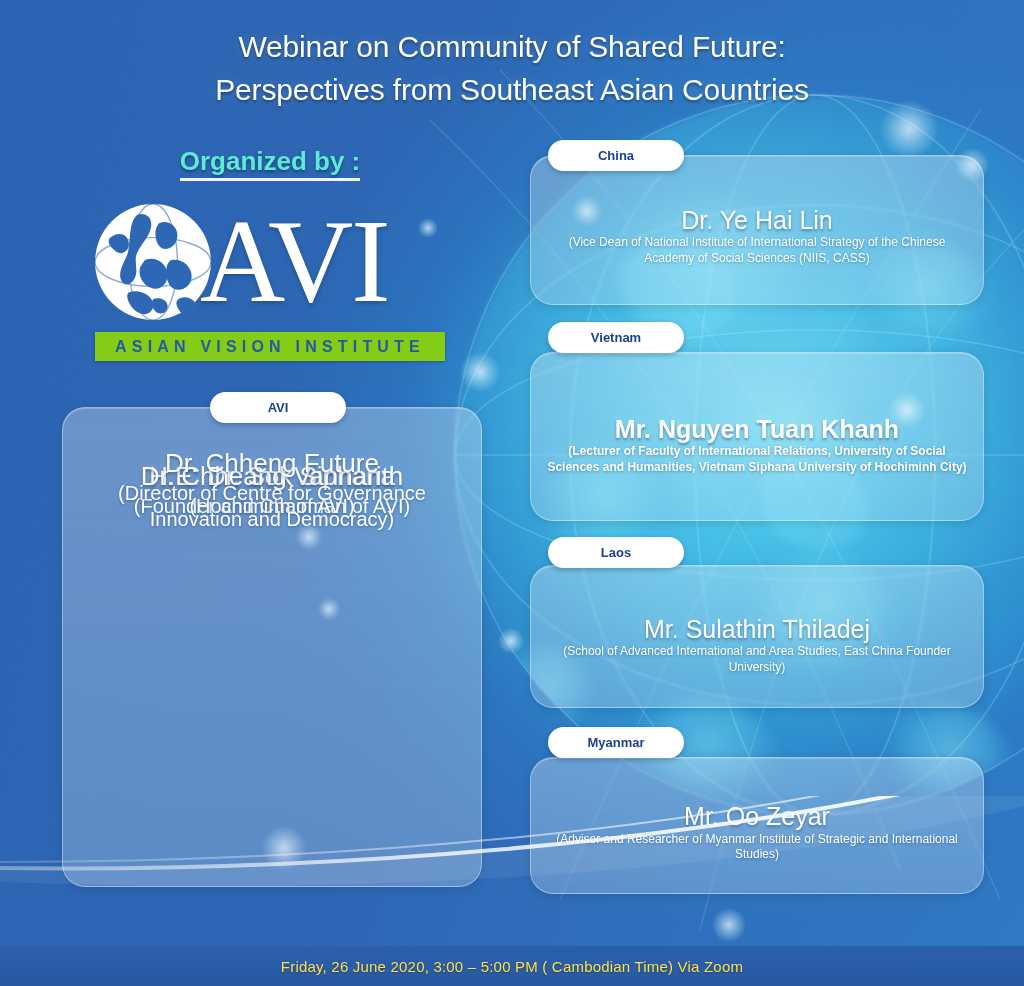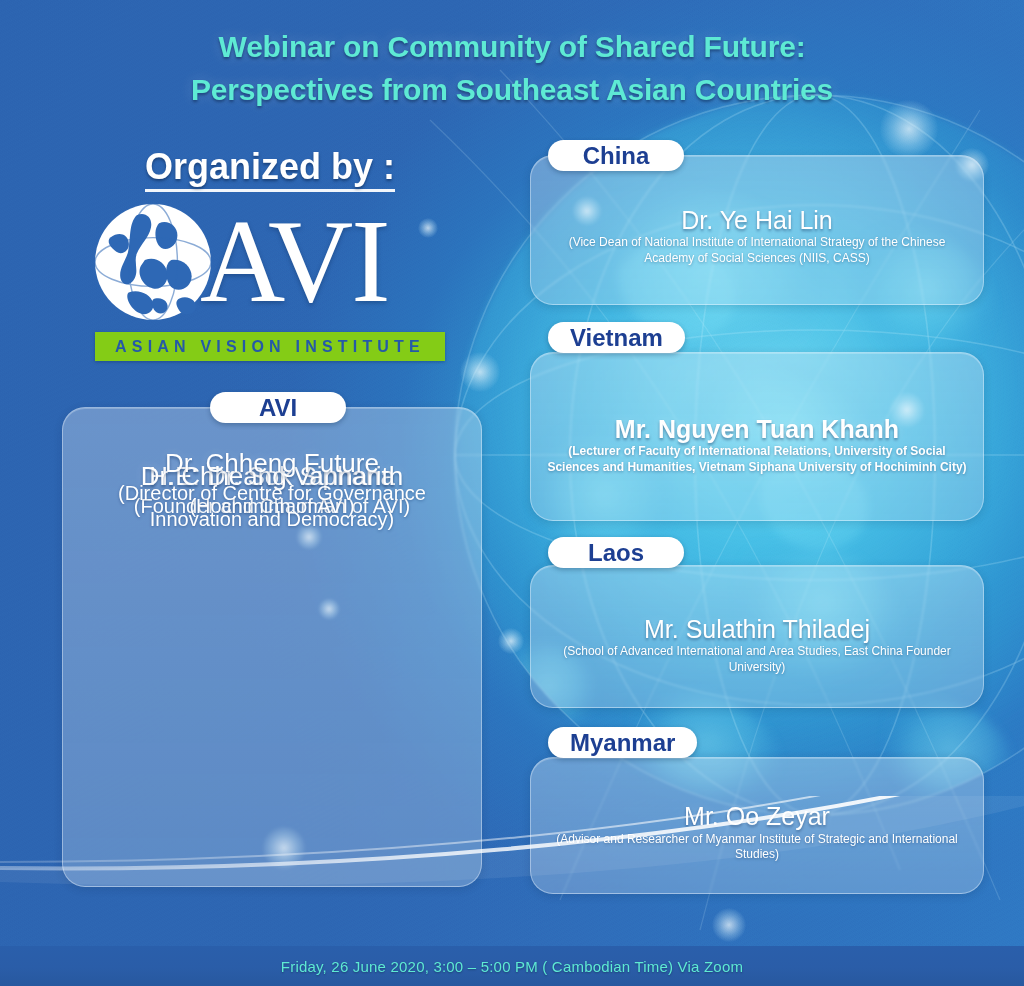--- a/index.html
+++ b/index.html
@@ -92,50 +92,50 @@
     height: 40px;
     background: linear-gradient(180deg, #2a5fab 0%, #2a5da8 55%, #27589f 100%);
   }
   .footer-text {
     position: absolute;
     left: 0; right: 0; bottom: 0;
     height: 40px;
     display: flex;
     align-items: center;
     justify-content: center;
-    color: #5eead4;
+    color: #fde047;
     font-size: 15px;
     letter-spacing: 0.2px;
     text-shadow: 0 1px 2px rgba(0,0,0,0.30);
   }
 
   
   .headline {
     position: absolute;
     left: 0; right: 0;
     top: 26px;
     text-align: center;
-    color: #5eead4;
+    color: #ffffff;
     font-size: 30px;
-    font-weight: bold;
+    font-weight: normal;
     line-height: 1.42;
     letter-spacing: -0.2px;
     text-shadow: 0 2px 3px rgba(10,35,75,0.55), 0 0 14px rgba(255,255,255,0.18);
   }
   .headline .line { display: block; }
 
   
   .organized-by {
     position: absolute;
     left: 40px;
     top: 146px;
     width: 460px;
     text-align: center;
-    color: #ffffff;
-    font-size: 36px;
+    color: #5eead4;
+    font-size: 26px;
     font-weight: bold;
     text-shadow: 0 2px 3px rgba(10,35,75,0.55);
   }
   .organized-by span {
     border-bottom: 3px solid #f2f6fb;
     padding-bottom: 2px;
   }
 
   .logo-block {
     position: absolute;
@@ -197,21 +197,21 @@
     position: absolute;
     height: 31px;
     min-width: 92px;
     padding: 0 22px;
     background: #ffffff;
     border-radius: 16px;
     display: flex;
     align-items: center;
     justify-content: center;
     color: #1d3f92;
-    font-size: 24px;
+    font-size: 13px;
     font-weight: bold;
     box-shadow: 0 2px 5px rgba(8,35,70,0.30);
     z-index: 5;
     white-space: nowrap;
   }
 
   .speaker {
     text-align: center;
     color: #ffffff;
   }

